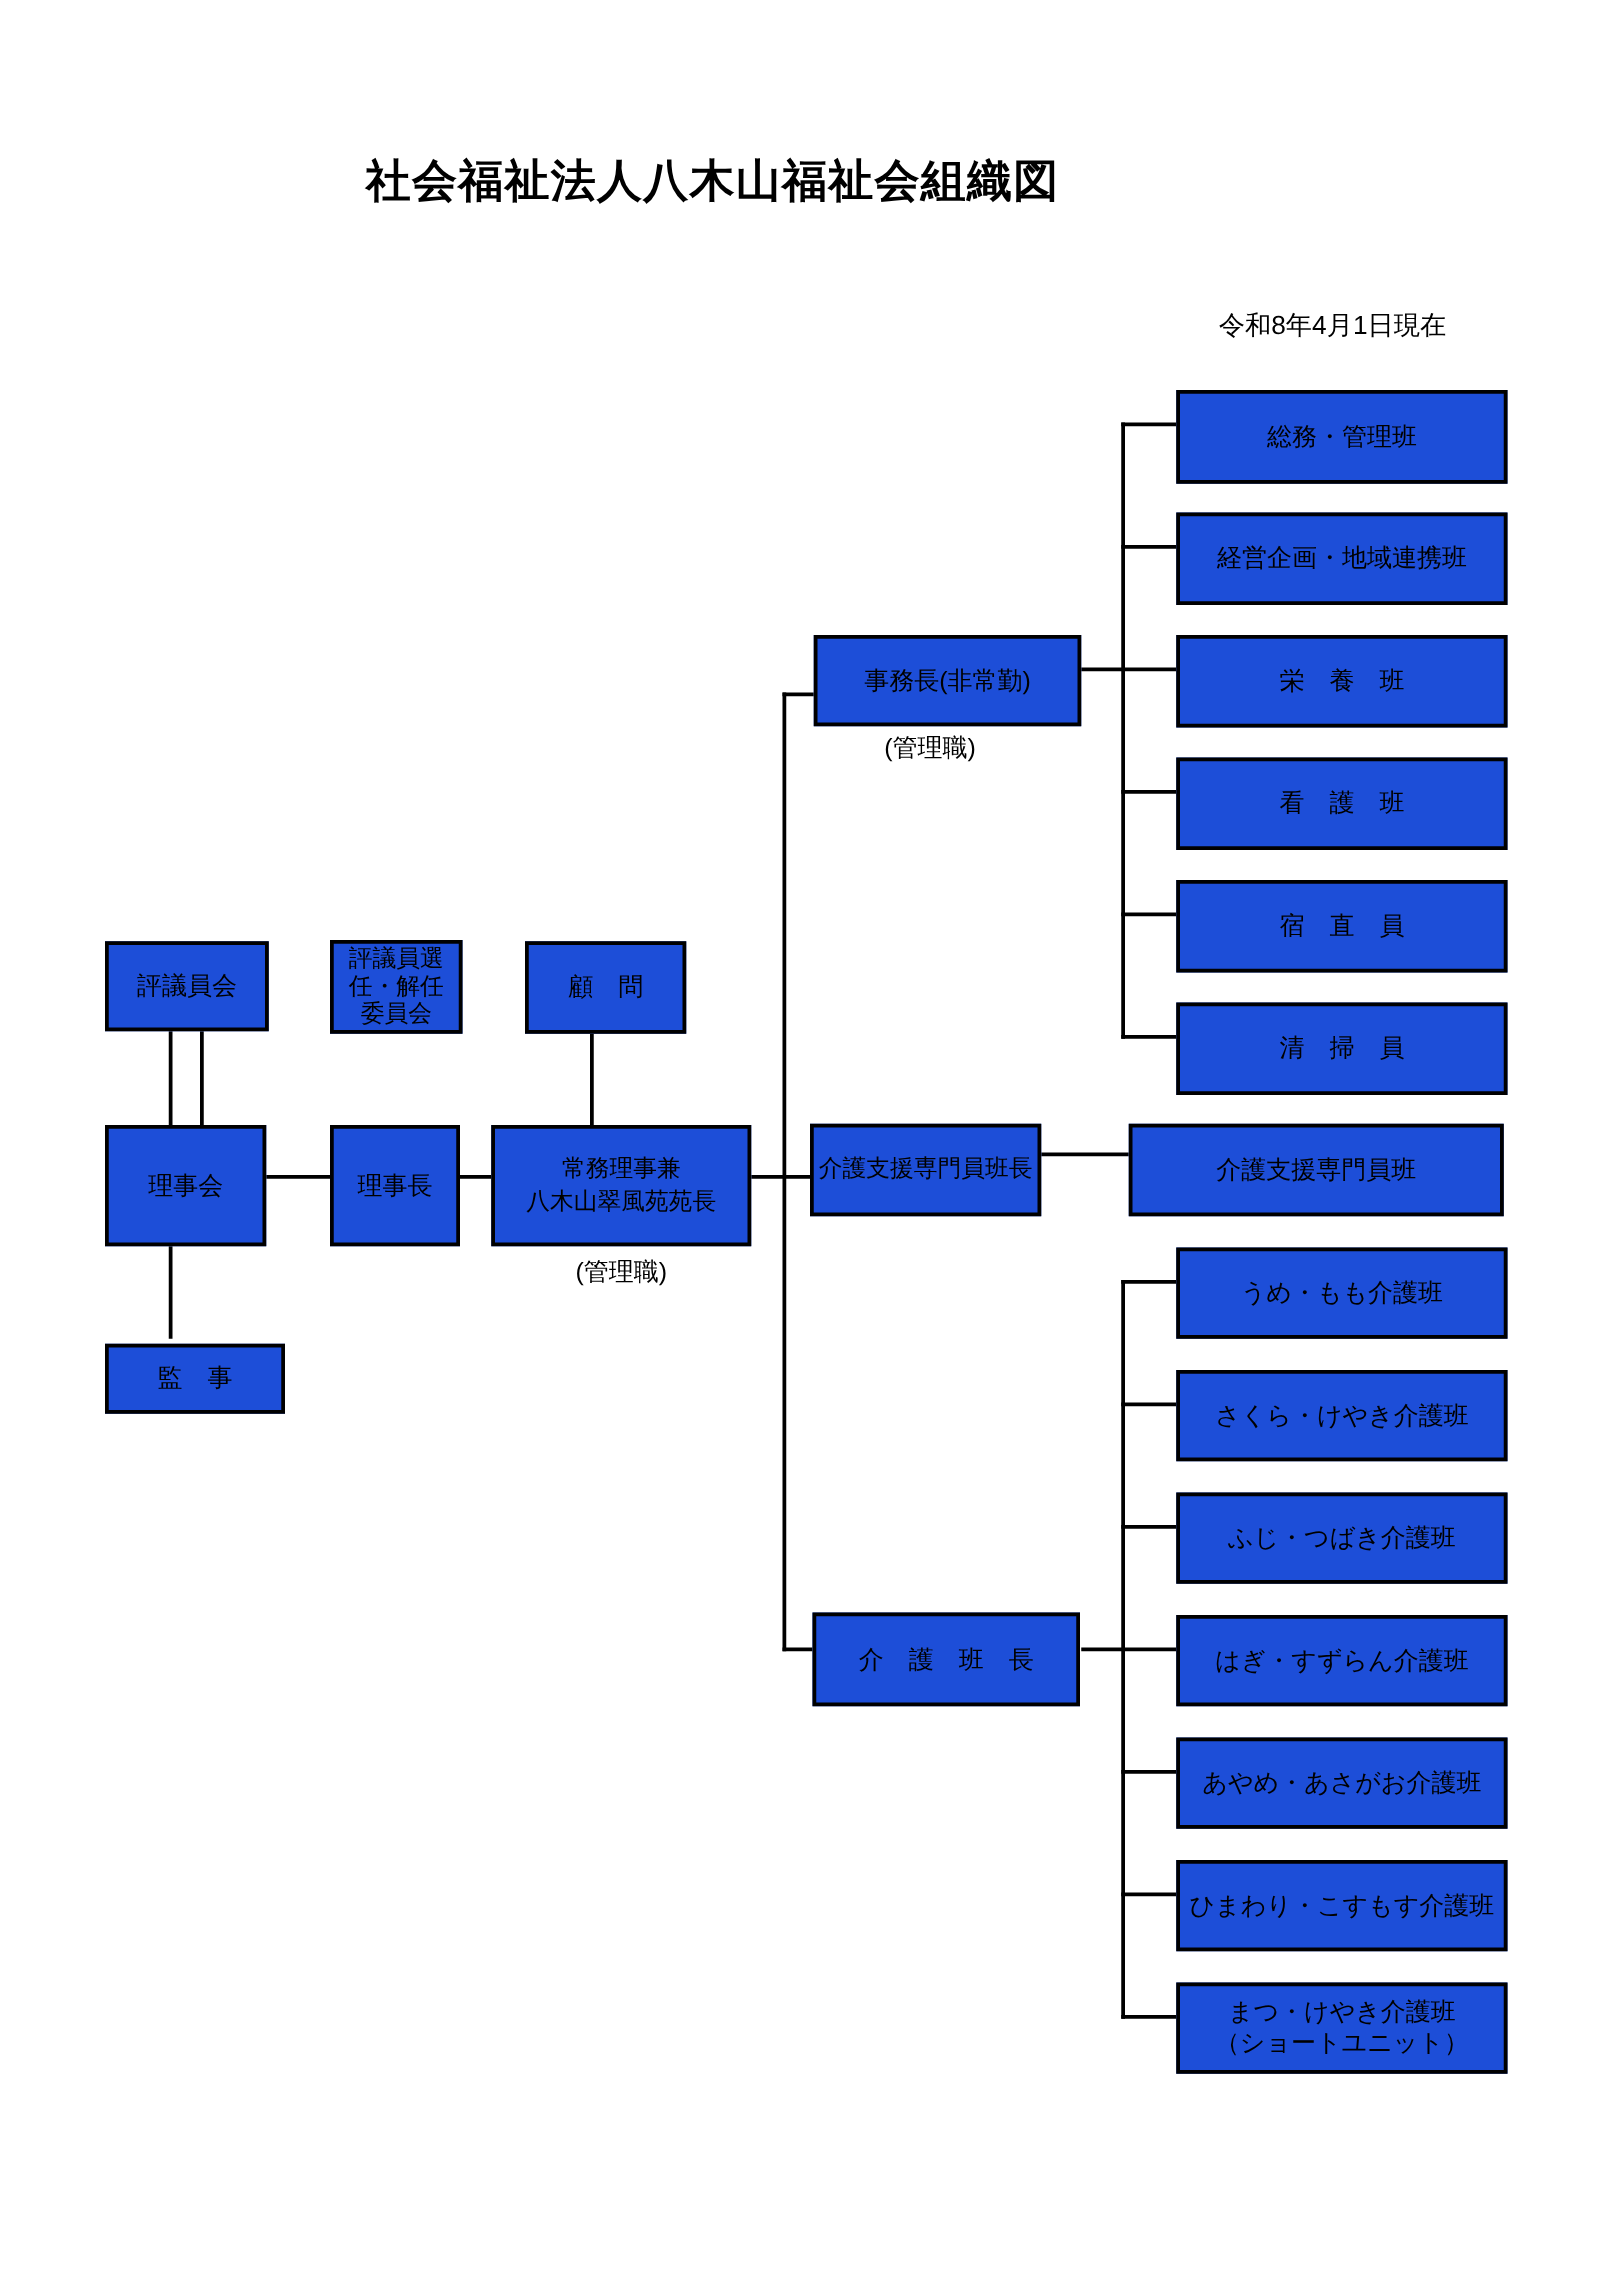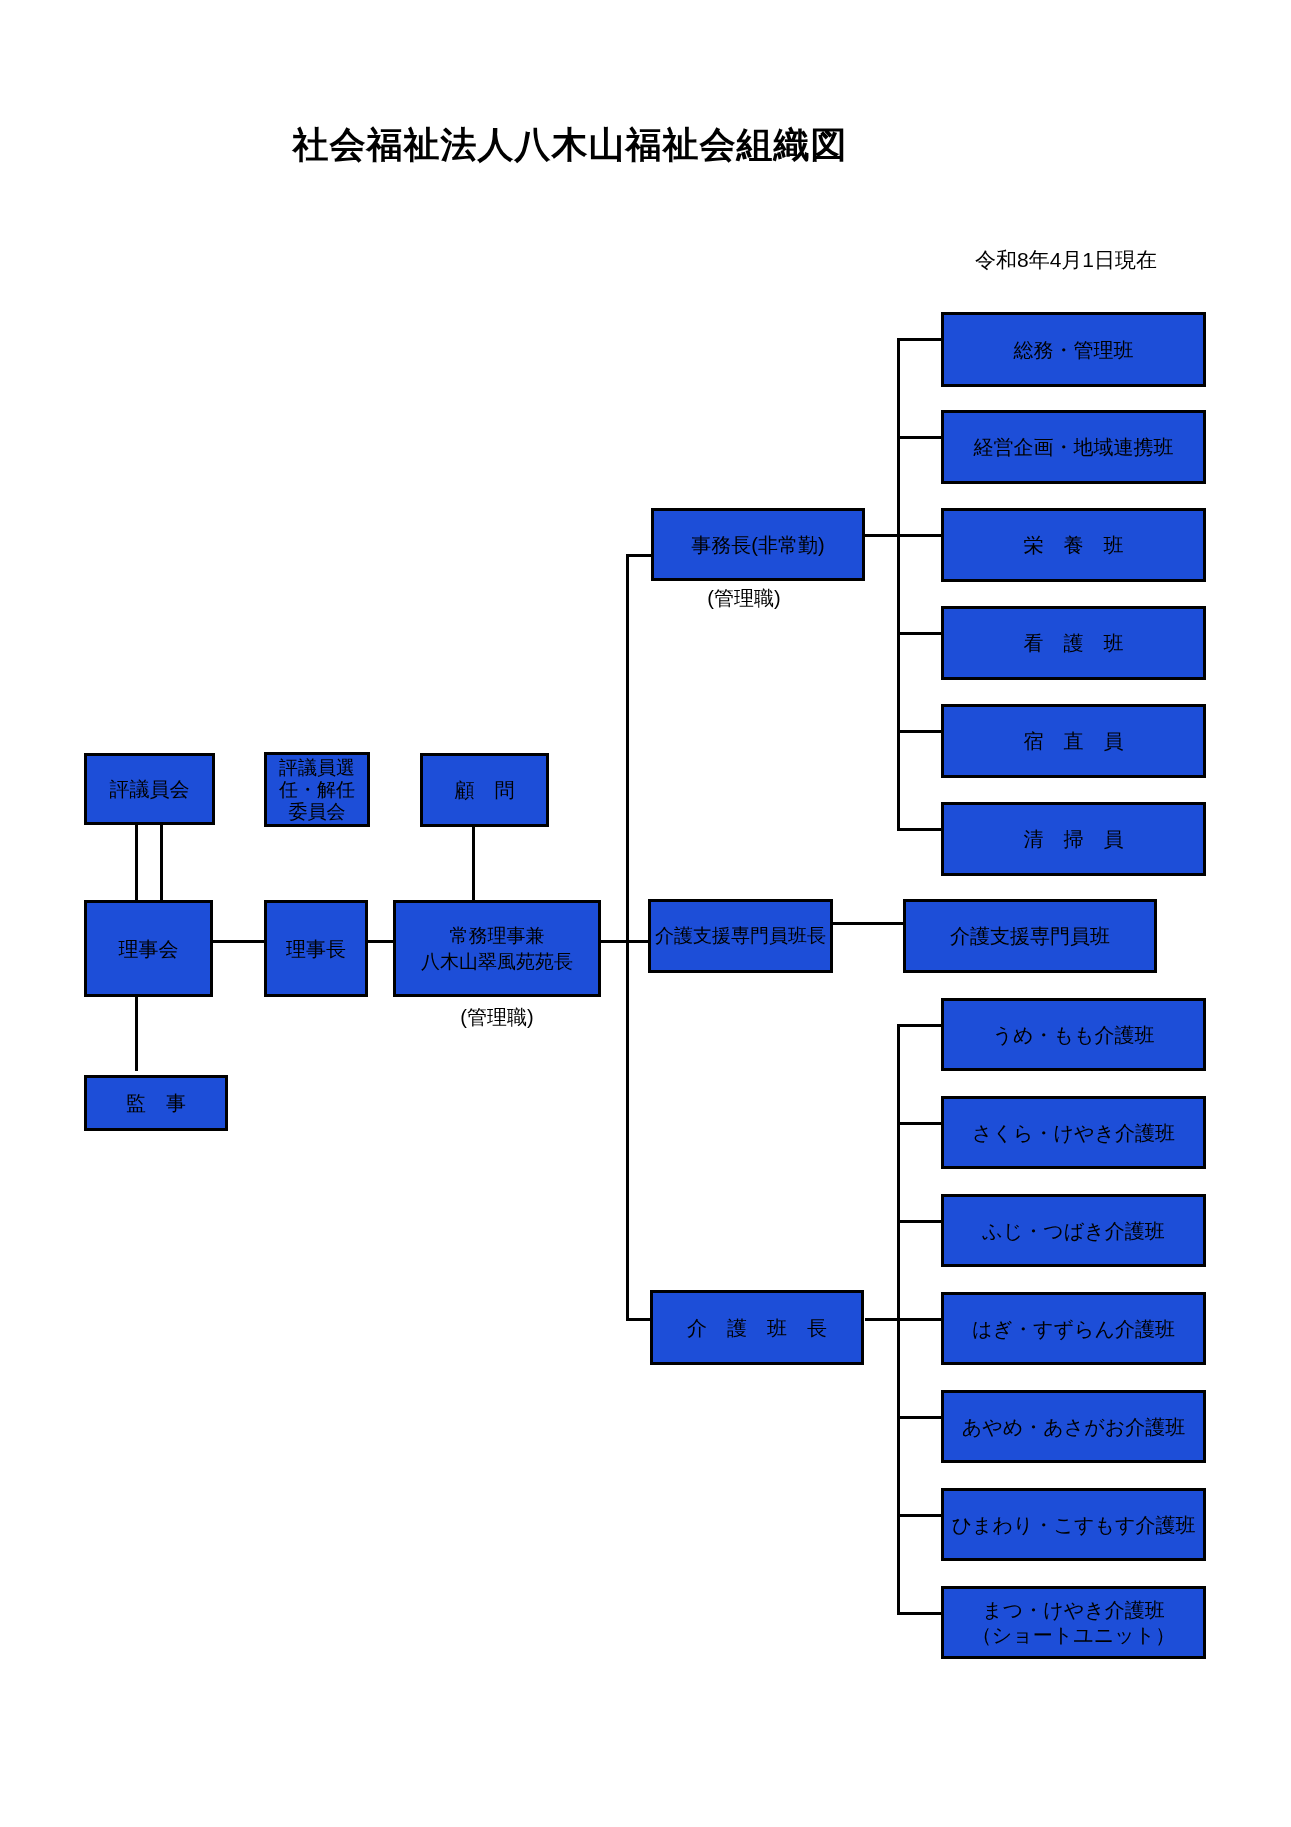--- a/index.html
+++ b/index.html
@@ -142,21 +142,21 @@
   <div class="box" style="left:941px;top:606px;width:265px;height:74px">
     <span class="row">看　護　班</span>
   </div>
   <div class="box" style="left:941px;top:704px;width:265px;height:74px">
     <span class="row">宿　直　員</span>
   </div>
   <div class="box" style="left:941px;top:802px;width:265px;height:74px">
     <span class="row">清　掃　員</span>
   </div>
 
-  <div class="box" style="left:903px;top:899px;width:254px;height:74px">
+  <div class="box" style="left:903px;top:899px;width:300px;height:74px">
     <span class="row">介護支援専門員班</span>
   </div>
 
   <div class="box" style="left:941px;top:998px;width:265px;height:73px">
     <span class="row">うめ・もも介護班</span>
   </div>
   <div class="box" style="left:941px;top:1096px;width:265px;height:73px">
     <span class="row">さくら・けやき介護班</span>
   </div>
   <div class="box" style="left:941px;top:1194px;width:265px;height:73px">

